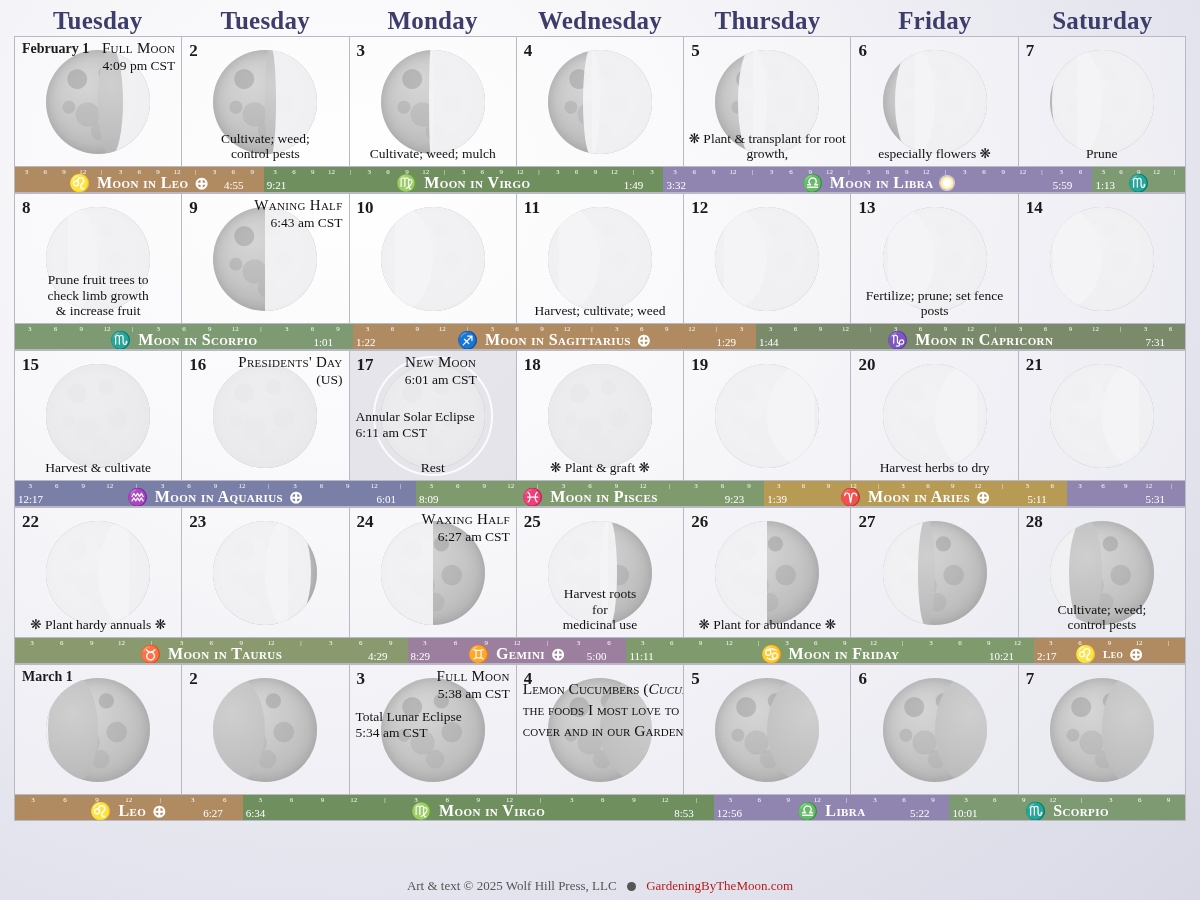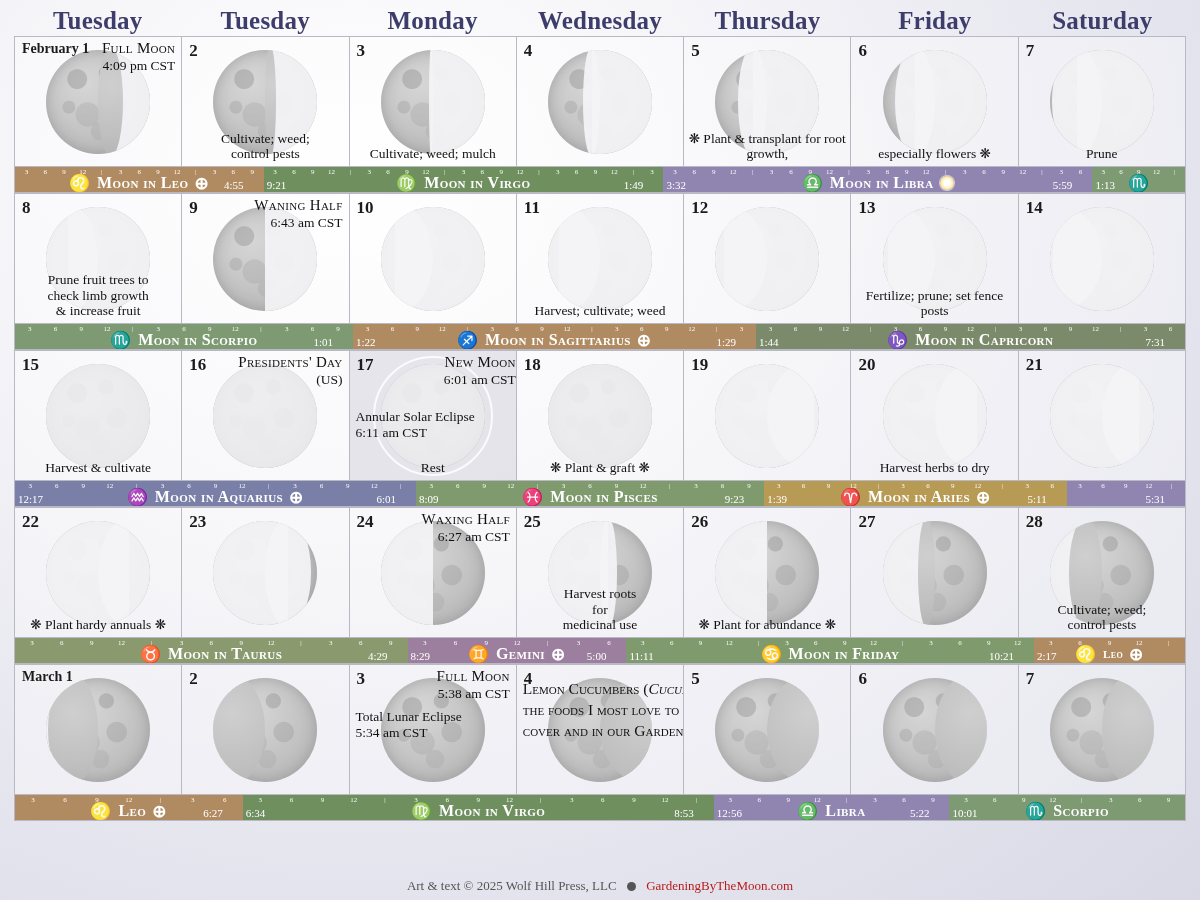--- a/index.html
+++ b/index.html
@@ -107,21 +107,21 @@
     z-index:5;
   }
   .evt {
     position:absolute; right:6px; top:3px;
     text-align:right;
     font-size:13.5px;
     line-height:1.18;
     z-index:5;
   }
   .evt .nm { font-variant:small-caps; font-size:15px; letter-spacing:0.3px; }
-  .evt.center { left:16px; right:0; text-align:right; }
+  .evt.center { left:16px; right:0; text-align:center; }
   .eclipse {
     position:absolute; left:6px; top:44px;
     font-size:13.5px; line-height:1.18; z-index:5; text-align:left;
   }
   .ring {
     position:absolute; left:50%; top:50%;
     transform:translate(-50%,-50%);
     width:120px; height:120px;
     border:2px solid rgba(255,255,255,0.85);
     border-radius:50%;

